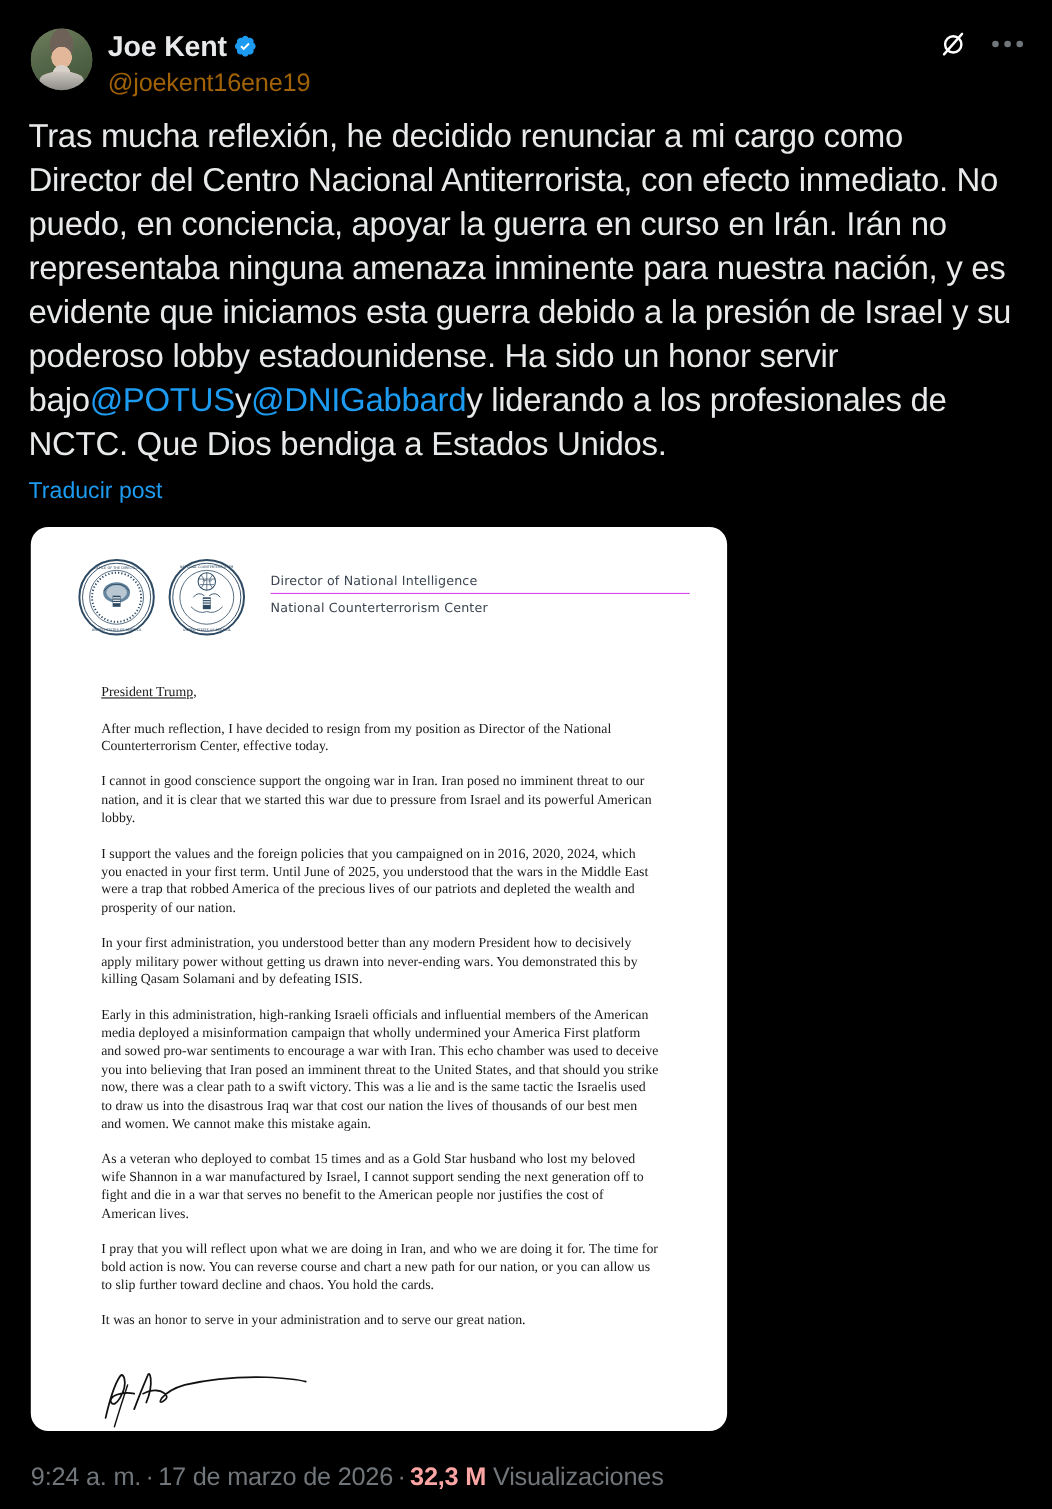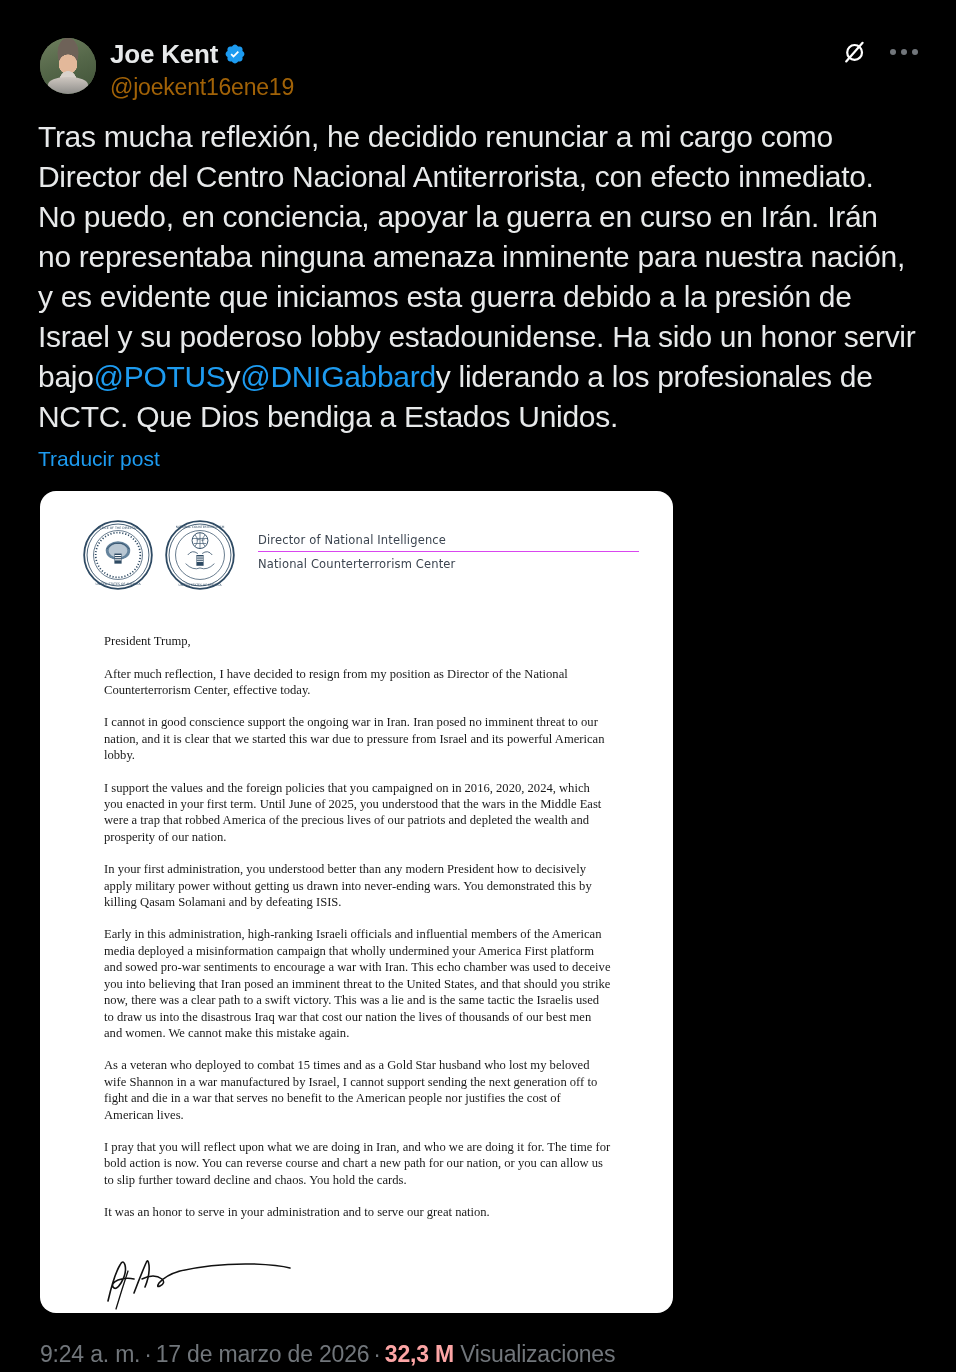--- a/index.html
+++ b/index.html
@@ -13,21 +13,21 @@
     width: 956px;
     height: 1372px;
     font-family: "Liberation Sans", sans-serif;
     color: #e7e9ea;
     overflow: hidden;
   }
 
   .post {
     width: 956px;
     height: 1164px;
-    padding: 16px;
+    padding: 4px;
     position: relative;
   }
 
   
   .post-header {
     display: flex;
     align-items: flex-start;
     padding: 22px 24px 0 24px;
     position: relative;
   }
@@ -178,20 +178,21 @@
 
   .letter-body {
     padding: 42px 28px 0 30px;
     font-family: "Liberation Serif", serif;
     color: #1a1a1a;
   }
   .salutation {
     font-size: 12.6px;
     line-height: 17px;
     margin: 0 0 16px 0;
+    text-decoration: underline;
   }
   .letter-body p.para {
     font-size: 12.6px;
     line-height: 16.4px;
     margin: 0 0 16px 0;
     text-align: left;
   }
 
   .signature-block {
     padding: 16px 28px 0 30px;

